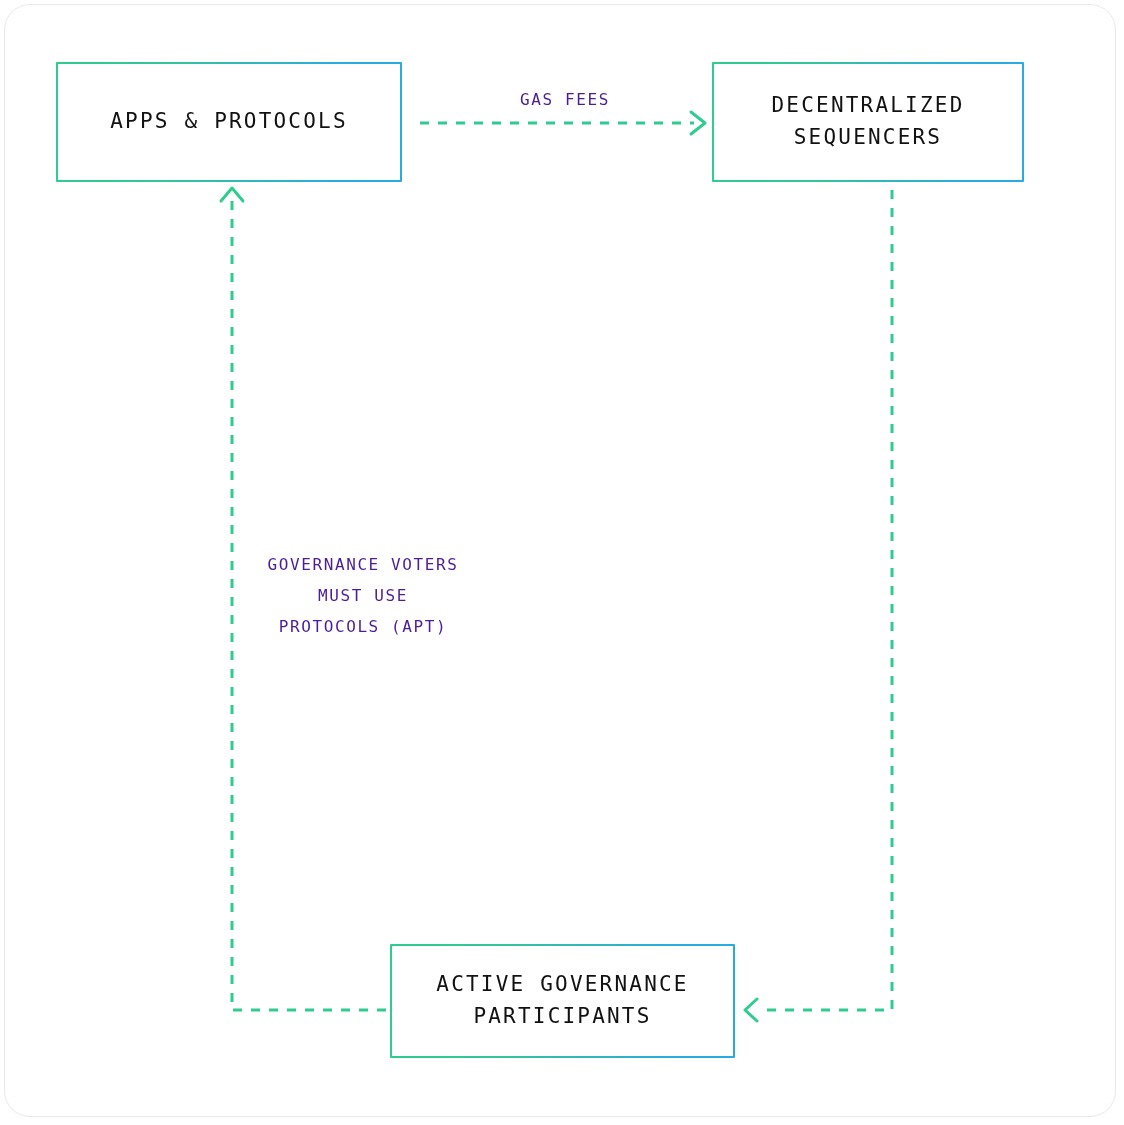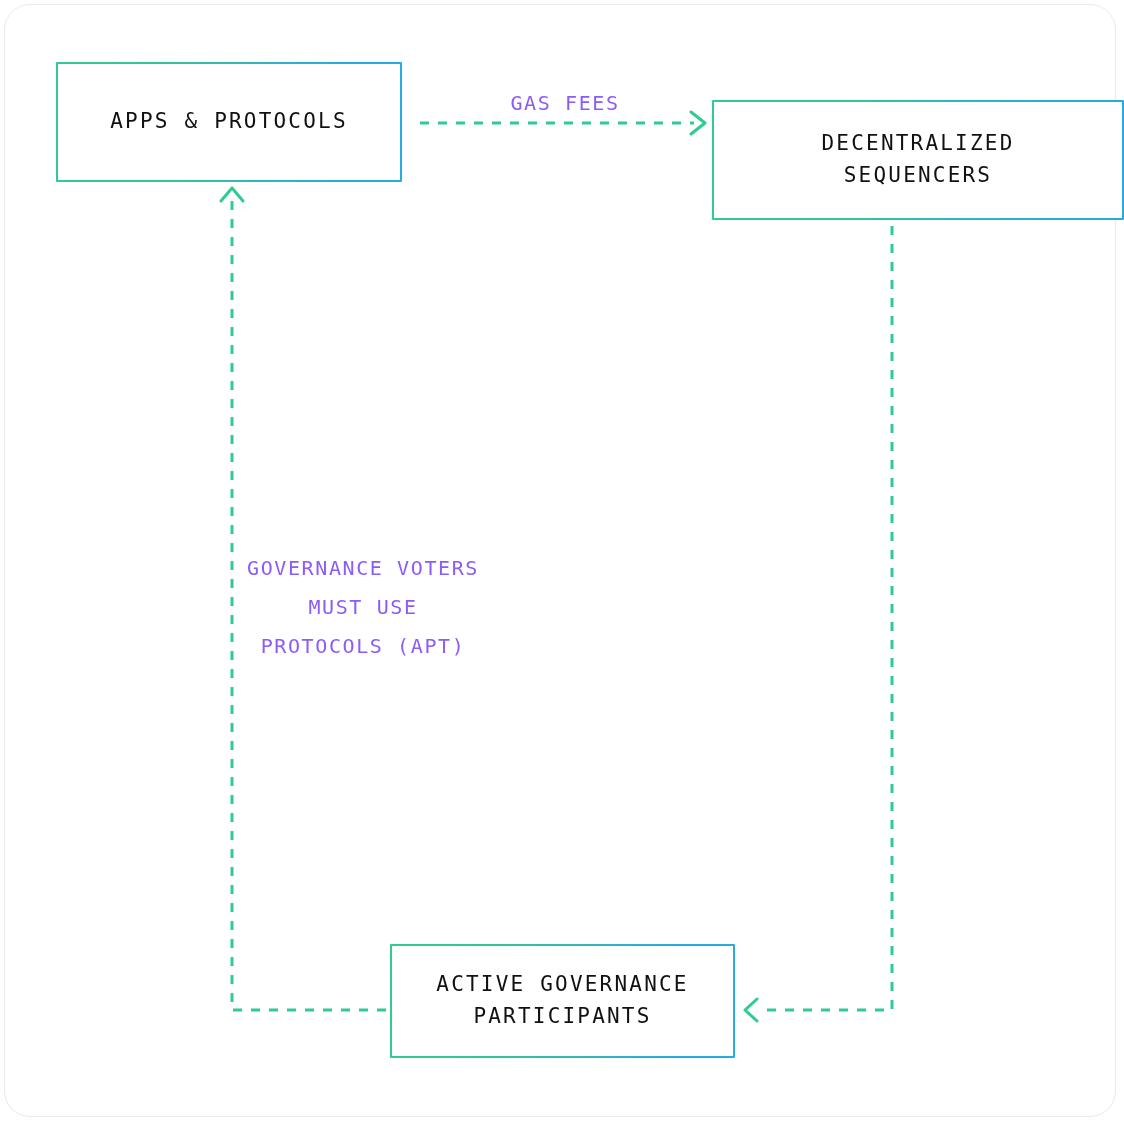--- a/index.html
+++ b/index.html
@@ -72,36 +72,35 @@
 
   #node-apps {
     left: 56px;
     top: 62px;
     width: 346px;
     height: 120px;
   }
   #node-sequencers {
     left: 712px;
     top: 62px;
-    width: 412px;
+    width: 312px;
     height: 120px;
-    margin-top: 38px;
   }
   #node-participants {
     left: 390px;
     top: 944px;
     width: 345px;
     height: 114px;
   }
 
   
   .edge-label {
     position: absolute;
-    color: #8b5cf6;
-    font-size: 20px;
+    color: #4c1d95;
+    font-size: 16px;
     letter-spacing: 1.6px;
     line-height: 1.95;
     text-align: center;
     white-space: pre-line;
   }
 
   #label-gas-fees {
     left: 450px;
     top: 84px;
     width: 230px;

